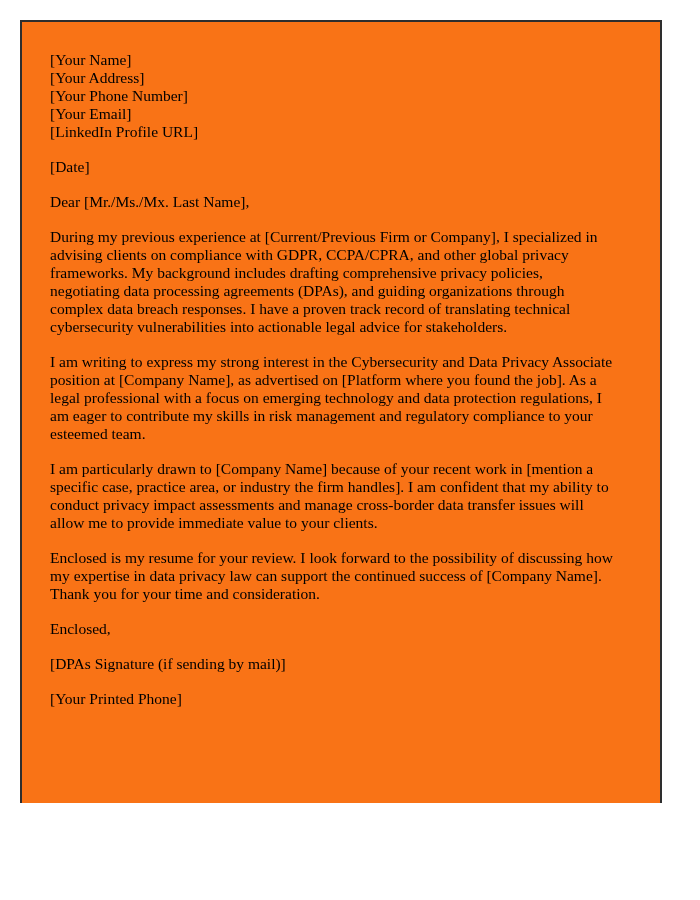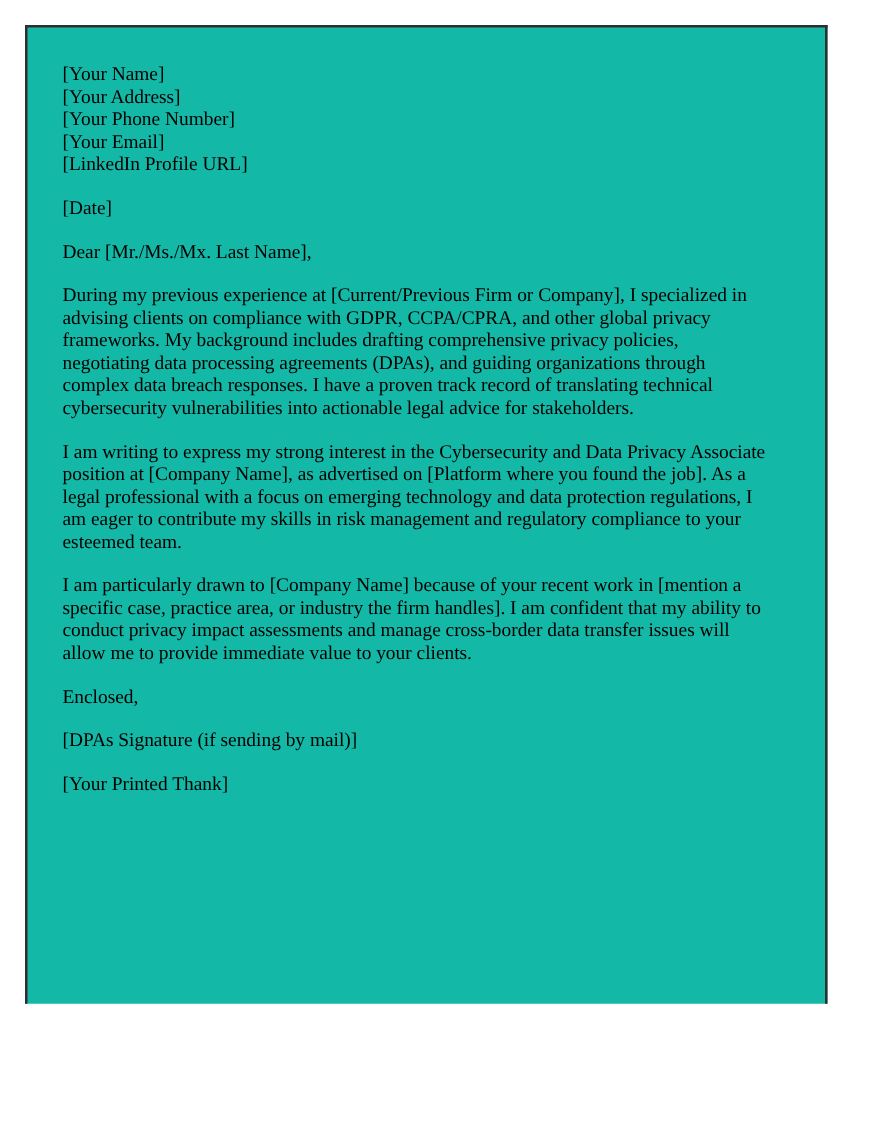--- a/index.html
+++ b/index.html
@@ -19,21 +19,21 @@
     position: absolute;
     left: 20px;
     top: 20px;
     width: 642px;
     height: 783px;
     border-top: 2px solid #2e2e2e;
     border-left: 2px solid #2e2e2e;
     border-right: 2px solid #2e2e2e;
     border-bottom: none;
     box-sizing: border-box;
-    background: #14b8a6;
+    background: #f97316;
   }
   .letter-content {
     padding: 29px 4px 0 28px;
   }
   .block {
     margin: 0 0 17px 0;
     font-size: 15.5px;
     line-height: 18px;
     white-space: pre-line;
     color: #000000;
@@ -67,21 +67,24 @@
 position at [Company Name], as advertised on [Platform where you found the job]. As a
 legal professional with a focus on emerging technology and data protection regulations, I
 am eager to contribute my skills in risk management and regulatory compliance to your
 esteemed team.</p>
 
     <p class="block">I am particularly drawn to [Company Name] because of your recent work in [mention a
 specific case, practice area, or industry the firm handles]. I am confident that my ability to
 conduct privacy impact assessments and manage cross-border data transfer issues will
 allow me to provide immediate value to your clients.</p>
 
+    <p class="block">Enclosed is my resume for your review. I look forward to the possibility of discussing how
+my expertise in data privacy law can support the continued success of [Company Name].
+Thank you for your time and consideration.</p>
 
     <p class="block">Enclosed,</p>
 
     <p class="block">[DPAs Signature (if sending by mail)]</p>
 
-    <p class="block">[Your Printed Thank]</p>
+    <p class="block">[Your Printed Phone]</p>
 
   </div>
 </div>
 
 </body></html>

